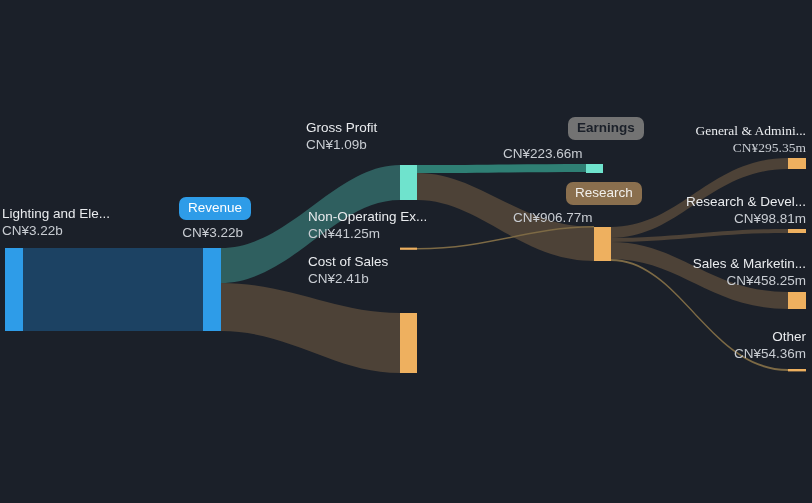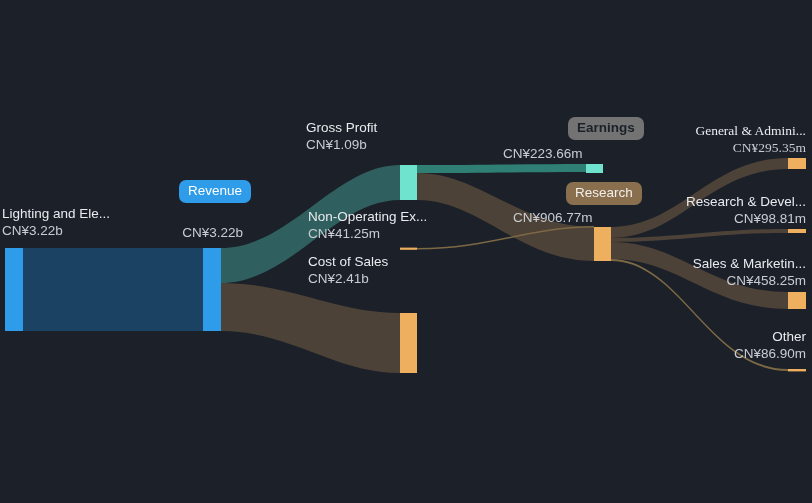--- a/index.html
+++ b/index.html
@@ -128,21 +128,21 @@
       <rect x="788" y="292" width="18" height="17" fill="#eeb05f"></rect>
       <rect x="788" y="369" width="18" height="2.4" fill="#eeb05f"></rect>
     </g>
   </svg>
 
   <div class="label align-left" style="left:2px; top:205px;">
     <span class="lname">Lighting and Ele...</span>
     <span class="lval">CN¥3.22b</span>
   </div>
 
-  <div class="badge revenue" style="left:179px; top:180px;">Revenue</div>
+  <div class="badge revenue" style="left:179px; top:197px;">Revenue</div>
   <div class="label align-right" style="left:110px; top:224px; width:133px;">
     <span class="lval">CN¥3.22b</span>
   </div>
 
   <div class="label align-center" style="left:306px; top:119px; width:200px;">
     <span class="lname">Gross Profit</span>
     <span class="lval">CN¥1.09b</span>
   </div>
 
   <div class="label align-center" style="left:308px; top:208px; width:200px;">
@@ -175,16 +175,16 @@
     <span class="lval">CN¥98.81m</span>
   </div>
 
   <div class="label align-right" style="left:606px; top:255px; width:200px;">
     <span class="lname">Sales &amp; Marketin...</span>
     <span class="lval">CN¥458.25m</span>
   </div>
 
   <div class="label align-right" style="left:606px; top:328px; width:200px;">
     <span class="lname">Other</span>
-    <span class="lval">CN¥86.90m</span>
+    <span class="lval">CN¥54.36m</span>
   </div>
 
 </div>
 
 </body></html>

